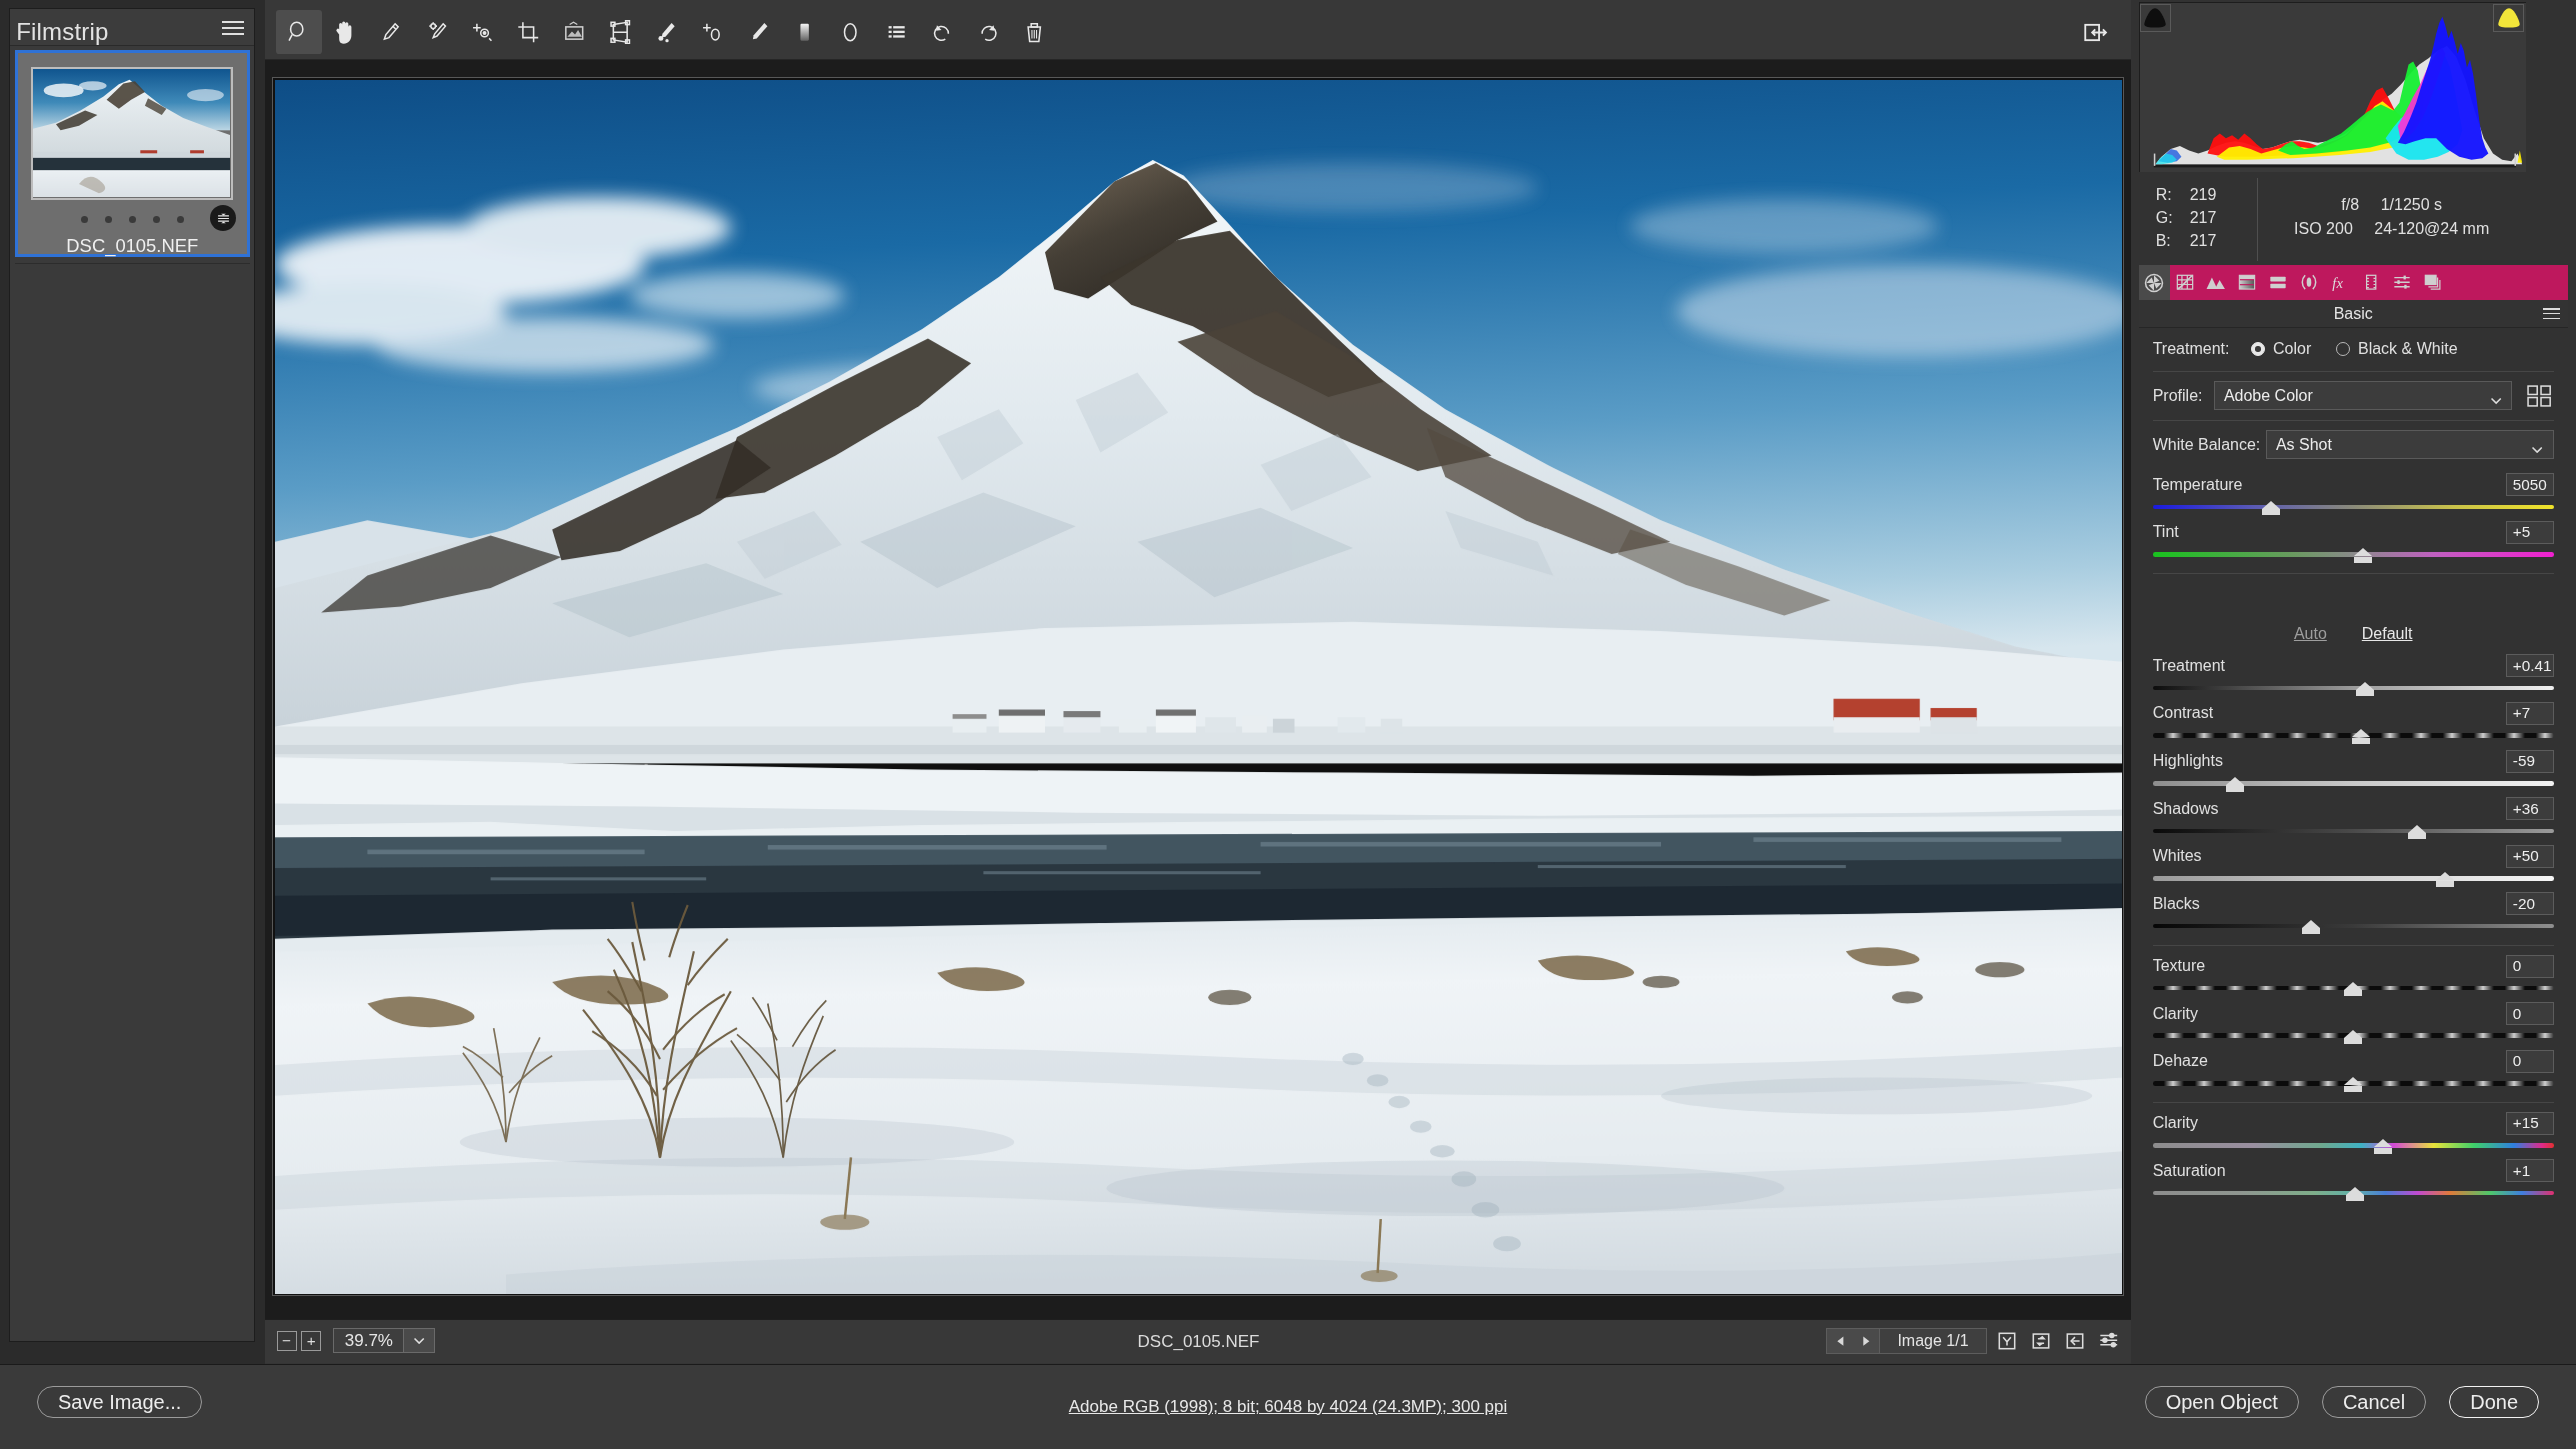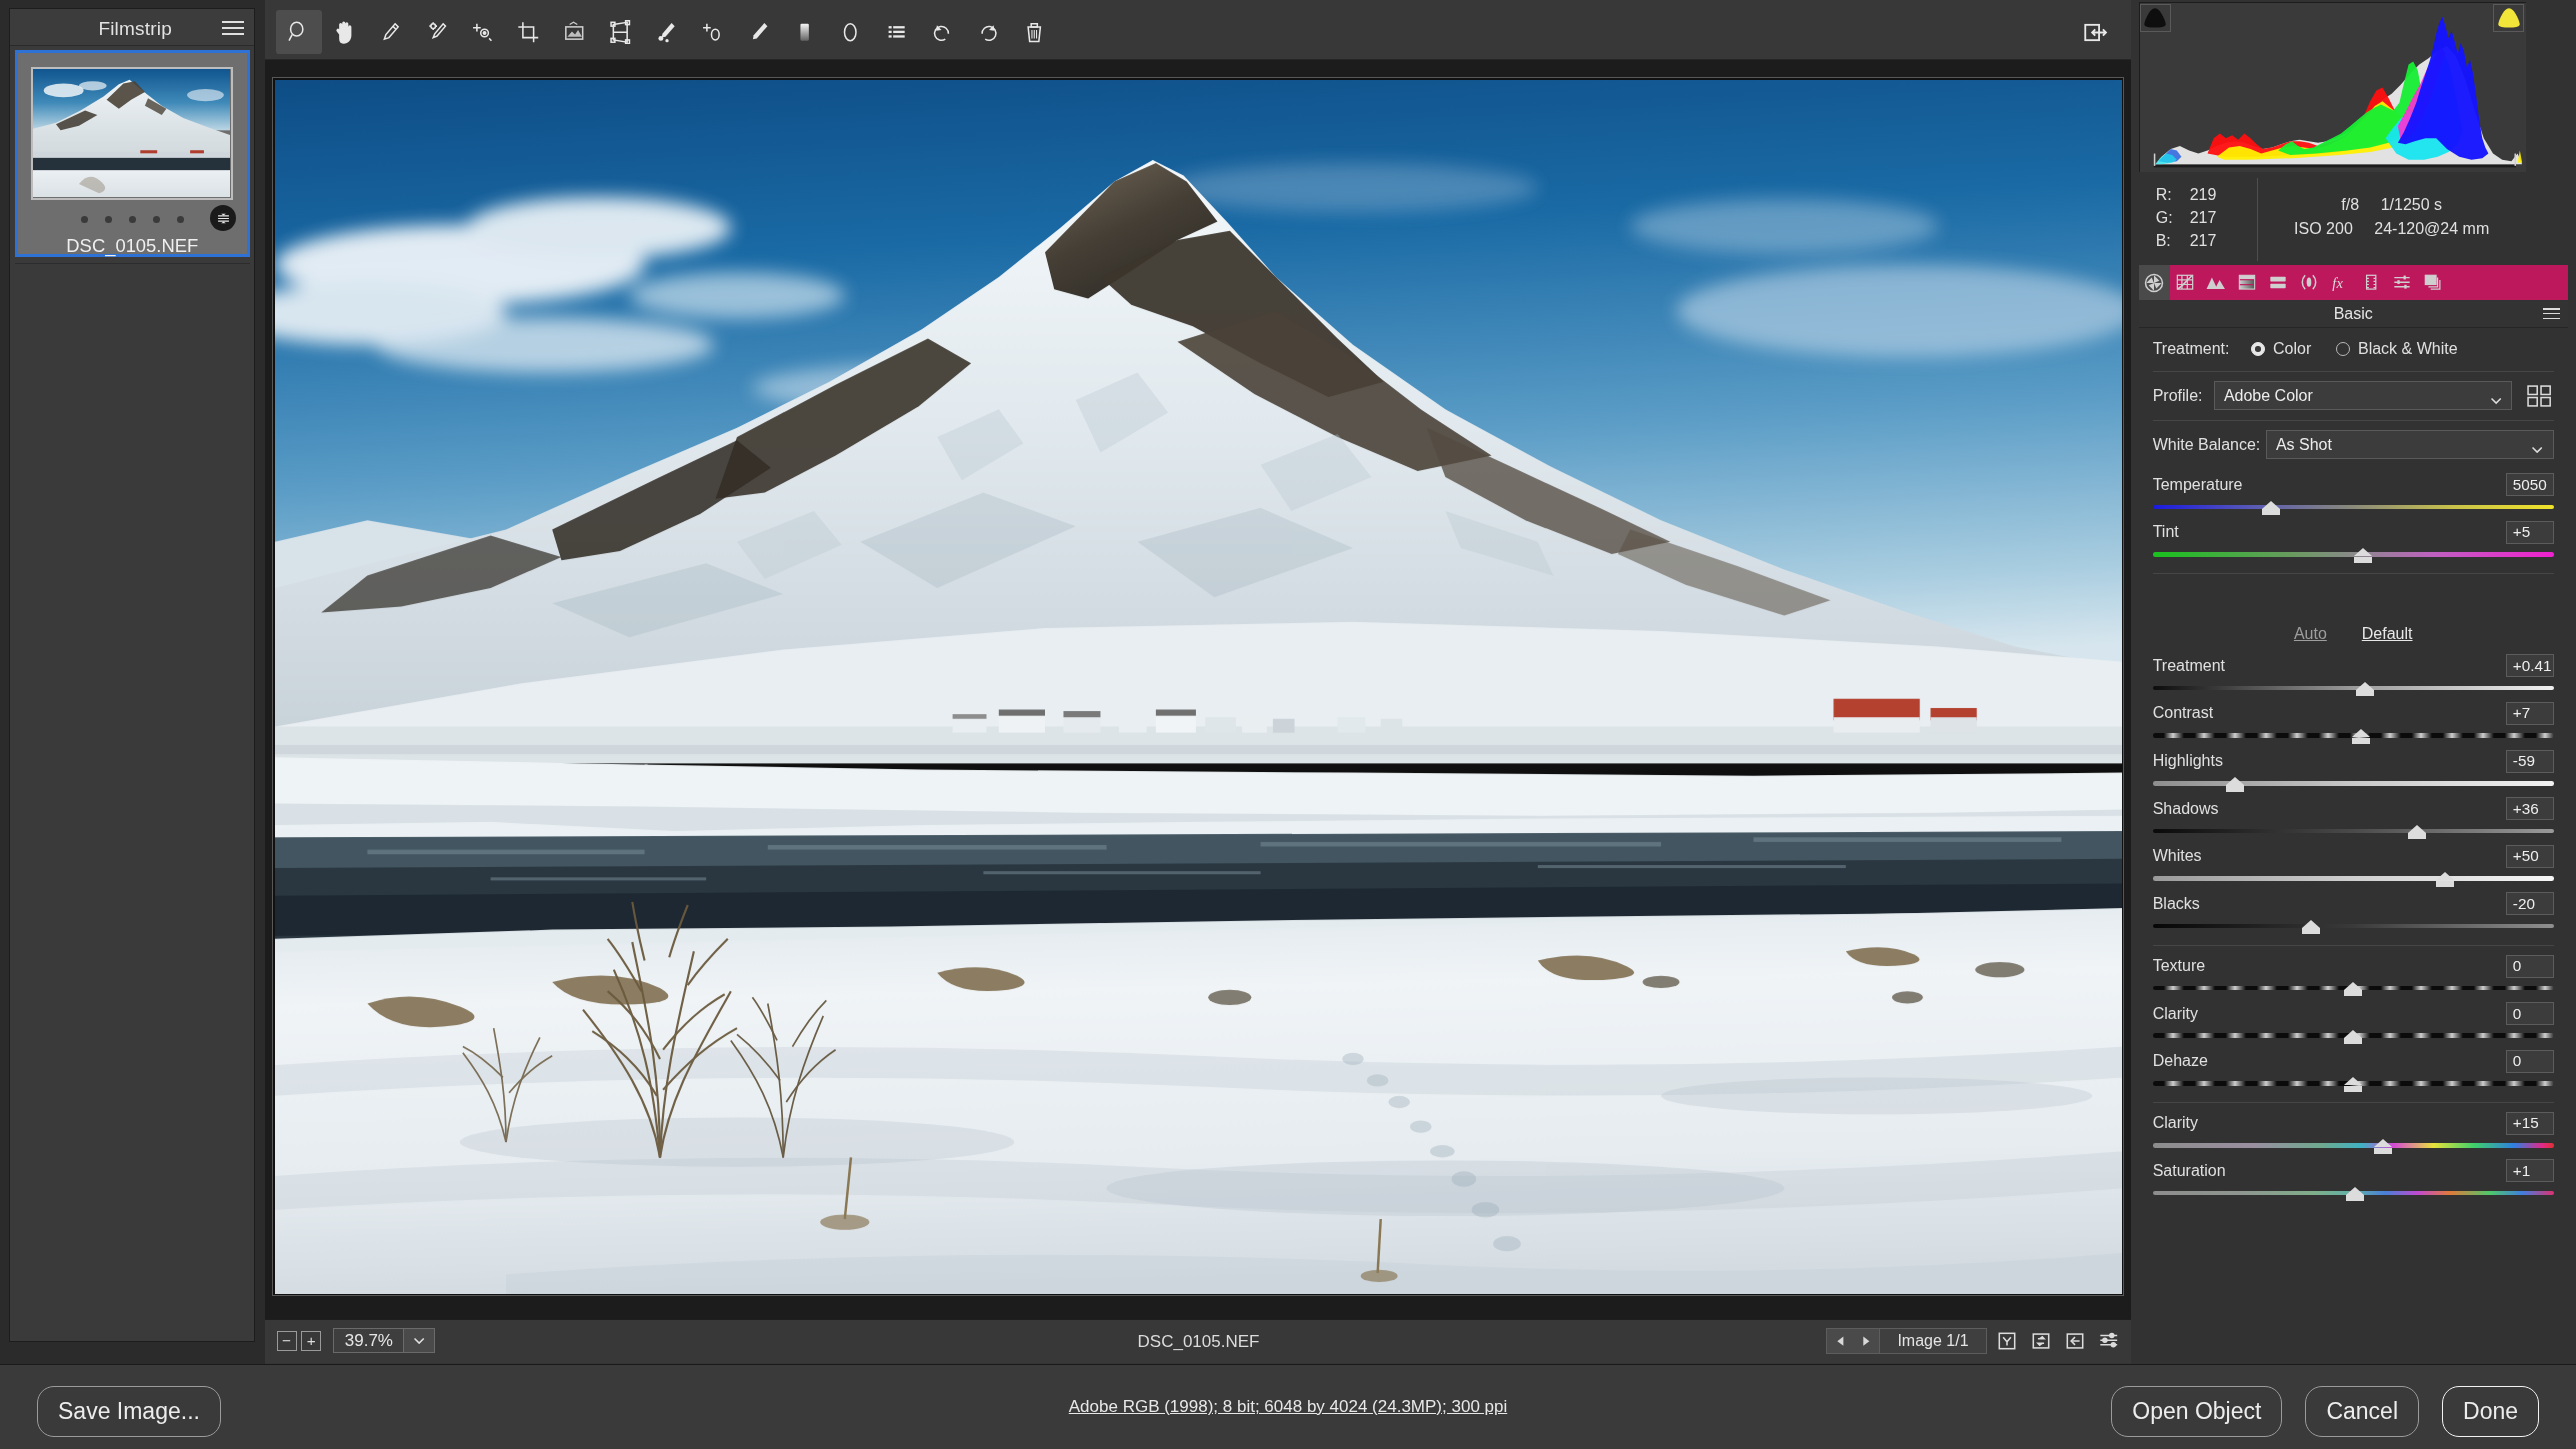--- a/index.html
+++ b/index.html
@@ -28,21 +28,21 @@
     background: #3a3a3a;
     border: 0.8px solid #1d1d1d;
   }
   .fs-header {
     height: 37px; position: relative;
     border-bottom: 0.8px solid #2a2a2a;
     background: #3c3c3c;
   }
   .fs-title {
     position: absolute; left: 0; right: 0; top: 9.2px;
-    text-align: center; font-size: 19px; color: #e2e2e2;
+    font-size: 24px; color: #e2e2e2;
     letter-spacing: 0.2px;
     padding-left: 6px;
   }
   .fs-menu-icon {
     position: absolute; right: 10.7px; top: 12.3px;
     width: 21.5px; height: 14px;
     display: flex; flex-direction: column; justify-content: space-between;
   }
   .fs-menu-icon i { display: block; height: 2.3px; background: #e0e0e0; }
 
@@ -285,22 +285,22 @@
   .group-sep { height: 0.8px; background: #464646; margin: 9.2px 0 4.6px 0; }
 
   
   .bottom-bar {
     position: absolute; left: 0; top: 1364px; width: 2576px; height: 85px;
     background: #3a3a3a; border-top: 0.8px solid #1a1a1a;
   }
   .btn {
     border: 0.8px solid #9b9b9b; border-radius: 17px;
     background: transparent; color: #ededed;
-    font-size: 23px; font-family: "Liberation Sans", sans-serif;
-    height: 51px; display: inline-flex; align-items: center; justify-content: center;
+    font-size: 20px; font-family: "Liberation Sans", sans-serif;
+    height: 32px; display: inline-flex; align-items: center; justify-content: center;
     padding: 0 20px;
   }
   .btn.primary { border-color: #f2f2f2; border-width: 1.5px; }
   .save-btn { position: absolute; left: 37px; top: 1386px; }
   .info-link {
     position: absolute; left: 0; right: 0; top: 1397px; text-align: center;
     font-size: 17px; color: #e8e8e8; text-decoration: underline;
   }
   .right-btns { position: absolute; right: 37px; top: 1386px; display: flex; gap: 23px; }
 

